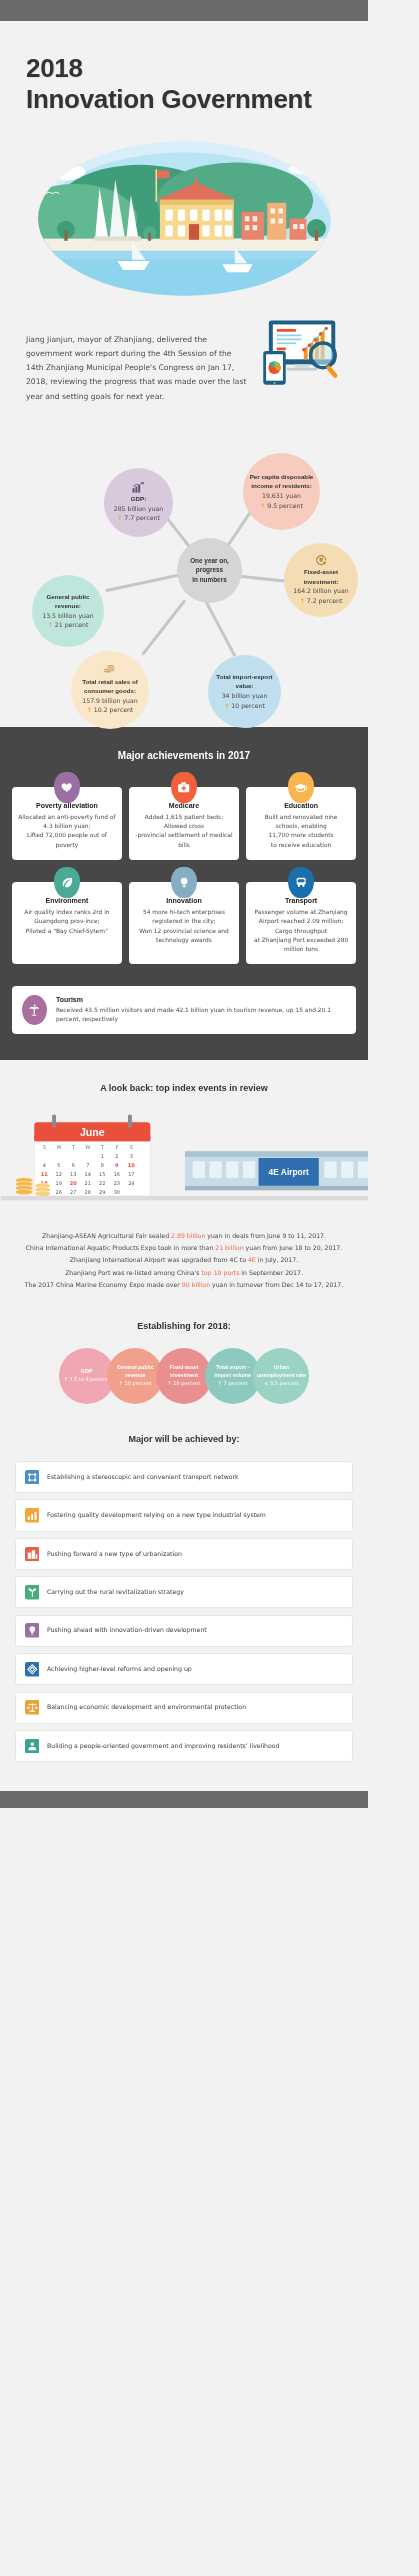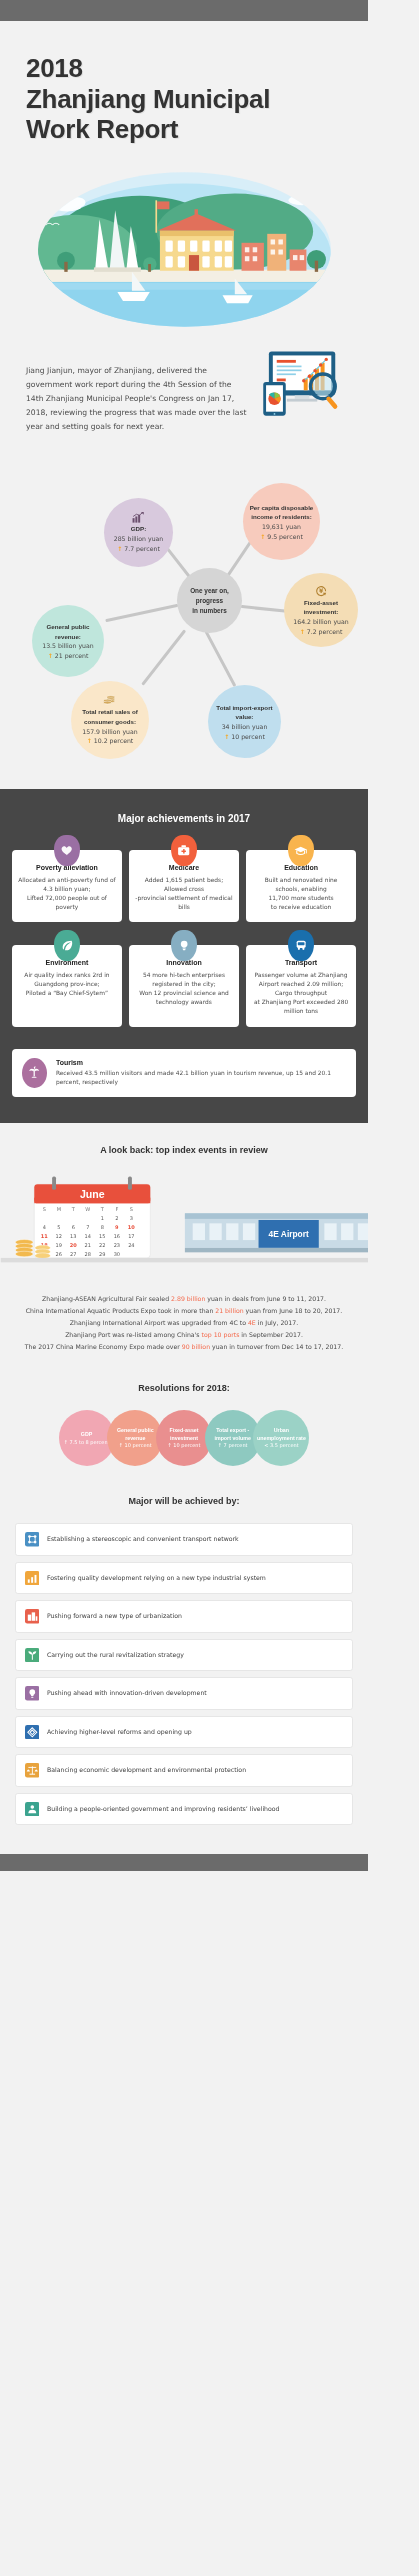--- a/index.html
+++ b/index.html
@@ -124,21 +124,20 @@
     height: 2.8px;
     transform-origin: 0 50%;
     z-index: 1;
     border-radius: 1.1px;
   }
 
   
   .dark {
     background: #474747;
     padding: 23.5px 12.3px 26px 12.3px;
-    margin-top: 32px;
   }
   .dark h2 {
     color: #ffffff;
     font-size: 10px;
     font-weight: bold;
     text-align: center;
     margin-bottom: 26px;
   }
   .ach-row {
     display: flex;
@@ -267,22 +266,21 @@
 </head>
 <body>
 
 <div id="page">
 
   <div class="topbar"></div>
 
   <div class="hero">
     <h1>
       <span>2018</span>
-      <span>Zhanjiang Municipal</span>
-      <span>Work Report</span>
+      <span>Innovation Government</span>
     </h1>
   </div>
 
   <div class="city-wrap">
     <svg class="city-svg" viewBox="0 0 660 280" xmlns="http://www.w3.org/2000/svg">
       <defs>
         <clipPath id="cityclip">
             <ellipse cx="330" cy="140" rx="262" ry="138"></ellipse>
           </clipPath>
       </defs>
@@ -693,21 +691,21 @@
     <div class="events">
       <div><span>Zhanjiang-ASEAN Agricultural Fair sealed </span><span class="hl">2.89 billion</span><span> yuan in deals from June 9 to 11, 2017.</span></div>
       <div><span>China International Aquatic Products Expo took in more than </span><span class="hl">21 billion</span><span> yuan from June 18 to 20, 2017.</span></div>
       <div><span>Zhanjiang International Airport was upgraded from 4C to </span><span class="hl">4E</span><span> in July, 2017.</span></div>
       <div><span>Zhanjiang Port was re-listed among China's </span><span class="hl">top 10 ports</span><span> in September 2017.</span></div>
       <div><span>The 2017 China Marine Economy Expo made over </span><span class="hl">90 billion</span><span> yuan in turnover from Dec 14 to 17, 2017.</span></div>
     </div>
   </div>
 
   <div class="resolutions">
-    <div class="sec-title">Resolutions for 2018:</div>
+    <div class="sec-title">Establishing for 2018:</div>
     <div class="res-row">
       <div class="res-bubble" style="background:#f1a7b3">
         <div class="r-ttl">GDP</div>
         <div class="r-val">↑ 7.5 to 8 percent</div>
       </div>
       <div class="res-bubble" style="background:#f1a08b">
         <div class="r-ttl">General public revenue</div>
         <div class="r-val">↑ 10 percent</div>
       </div>
       <div class="res-bubble" style="background:#e98f8f">

